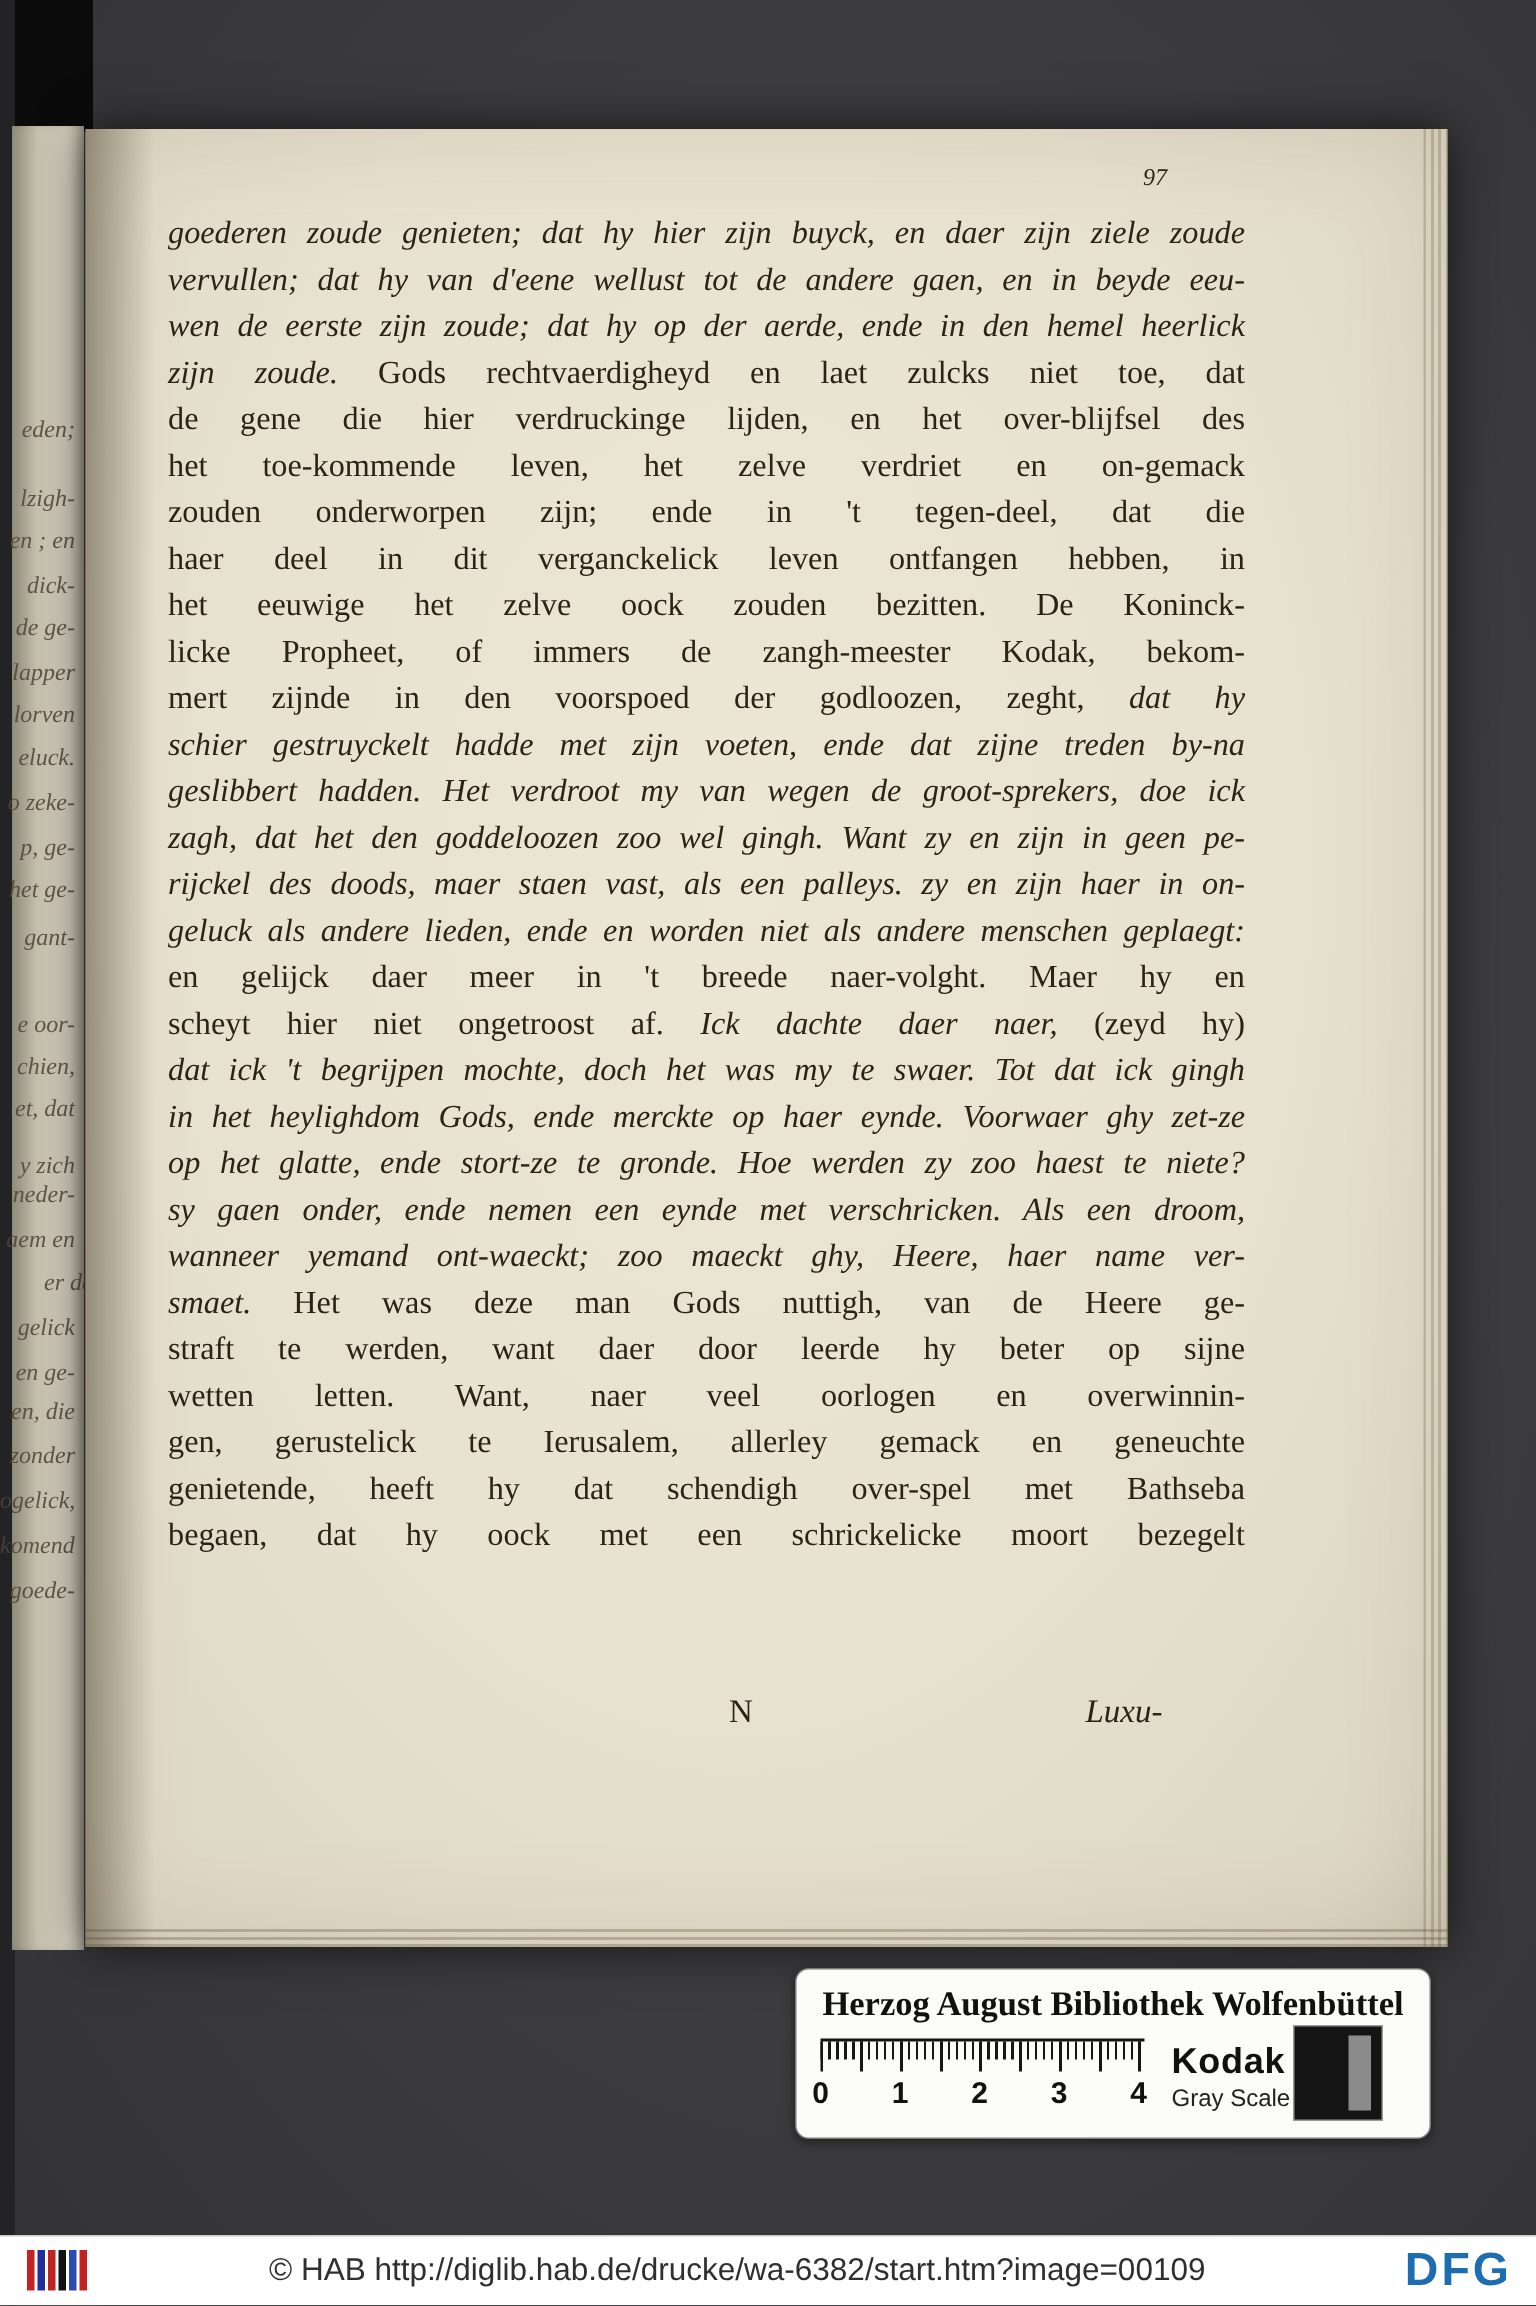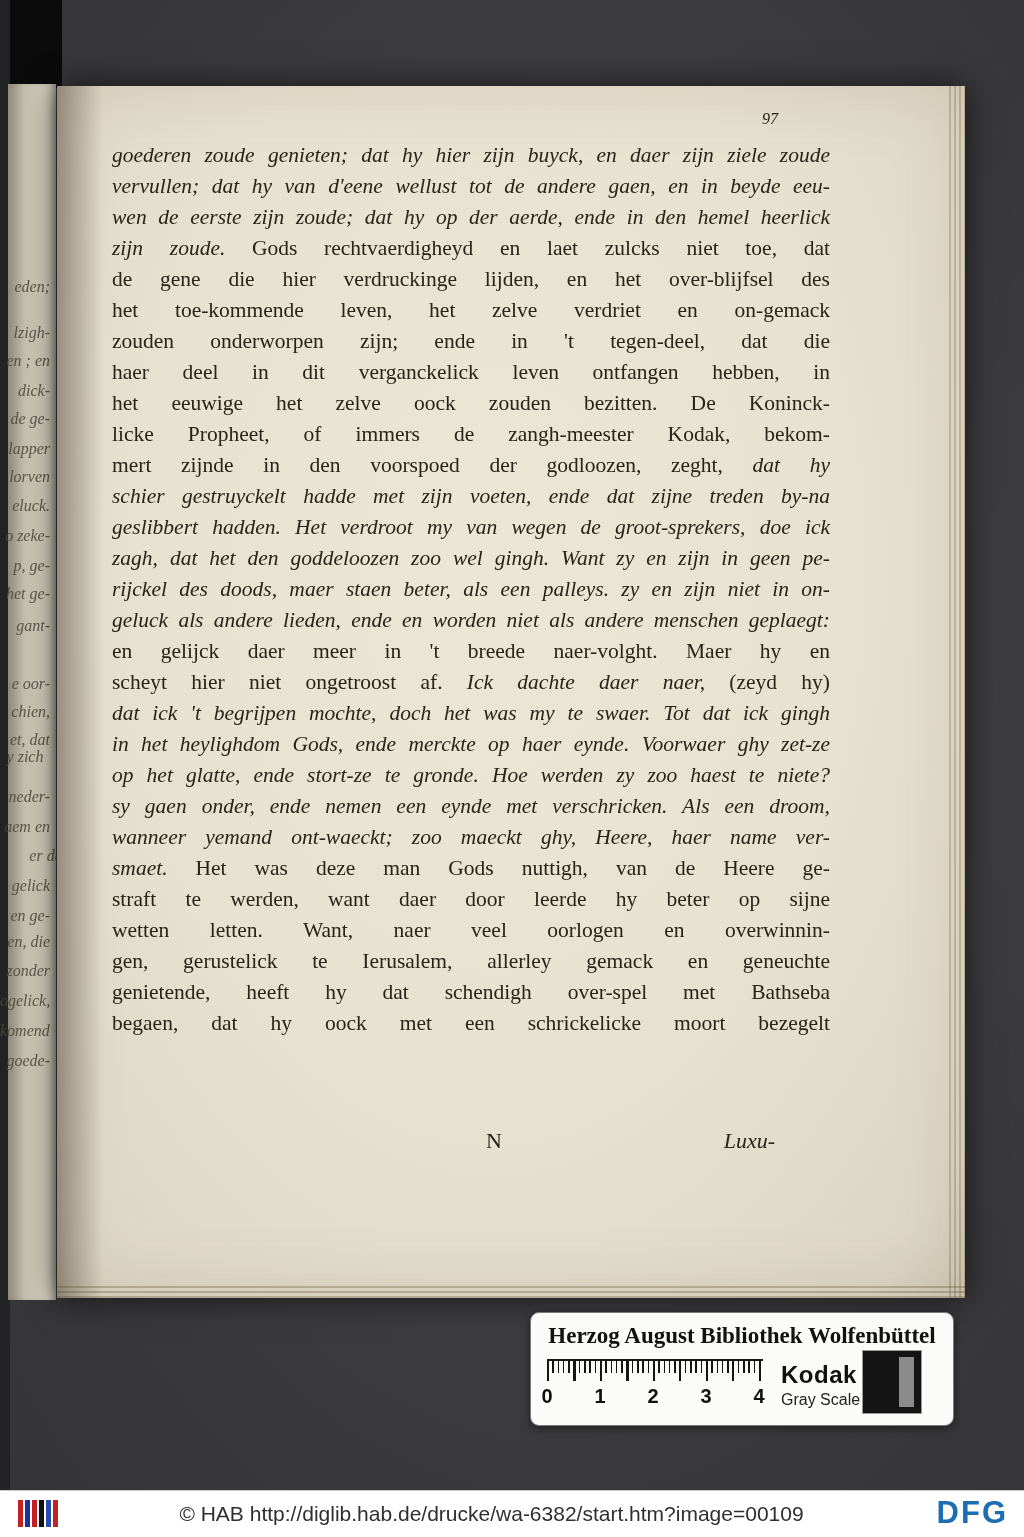--- a/index.html
+++ b/index.html
@@ -86,21 +86,21 @@
       <div class="margin-frag" style="top: 468px;">lorven</div>
       <div class="margin-frag" style="top: 497px;">eluck.</div>
       <div class="margin-frag" style="top: 527px;">o zeke-</div>
       <div class="margin-frag" style="top: 557px;">p, ge-</div>
       <div class="margin-frag" style="top: 585px;">het ge-</div>
       <div class="margin-frag" style="top: 617px;">gant-</div>
       <div class="margin-frag" style="top: 645px; padding-left: 48px;">, is hy</div>
       <div class="margin-frag" style="top: 675px; font-style: italic;">e oor-</div>
       <div class="margin-frag" style="top: 703px;">chien,</div>
       <div class="margin-frag" style="top: 731px;">et, dat</div>
-      <div class="margin-frag" style="top: 748px; text-align: center;">y zich</div>
+      <div class="margin-frag" style="top: 769px;">y zich</div>
       <div class="margin-frag" style="top: 788px;">neder-</div>
       <div class="margin-frag" style="top: 818px;">aem en</div>
       <div class="margin-frag" style="top: 847px; padding-left: 26px;">er deur</div>
       <div class="margin-frag" style="top: 877px;">gelick</div>
       <div class="margin-frag" style="top: 907px;">en ge-</div>
       <div class="margin-frag" style="top: 933px;">en, die</div>
       <div class="margin-frag" style="top: 962px;">zonder</div>
       <div class="margin-frag" style="top: 992px;">ogelick,</div>
       <div class="margin-frag" style="top: 1022px;">komende</div>
       <div class="margin-frag" style="top: 1052px;">goede-</div>
@@ -116,21 +116,21 @@
         <div class="text-line"><span class="seg-r">de gene die hier verdruckinge lijden, en het over-blijfsel des</span></div>
         <div class="text-line"><span class="seg-r">het toe-kommende leven, het zelve verdriet en on-gemack</span></div>
         <div class="text-line"><span class="seg-r">zouden onderworpen zijn; ende in 't tegen-deel, dat die</span></div>
         <div class="text-line"><span class="seg-r">haer deel in dit verganckelick leven ontfangen hebben, in</span></div>
         <div class="text-line"><span class="seg-r">het eeuwige het zelve oock zouden bezitten. De Koninck-</span></div>
         <div class="text-line"><span class="seg-r">licke Propheet, of immers de zangh-meester Kodak, bekom-</span></div>
         <div class="text-line"><span class="seg-r">mert zijnde in den voorspoed der godloozen, zeght,</span><span class="seg-i"> dat hy</span></div>
         <div class="text-line"><span class="seg-i">schier gestruyckelt hadde met zijn voeten, ende dat zijne treden by-na</span></div>
         <div class="text-line"><span class="seg-i">geslibbert hadden. Het verdroot my van wegen de groot-sprekers, doe ick</span></div>
         <div class="text-line"><span class="seg-i">zagh, dat het den goddeloozen zoo wel gingh. Want zy en zijn in geen pe-</span></div>
-        <div class="text-line"><span class="seg-i">rijckel des doods, maer staen beter, als een palleys. zy en zijn niet in on-</span></div>
+        <div class="text-line"><span class="seg-i">rijckel des doods, maer staen vast, als een palleys. zy en zijn haer in on-</span></div>
         <div class="text-line"><span class="seg-i">geluck als andere lieden, ende en worden niet als andere menschen geplaegt:</span></div>
         <div class="text-line"><span class="seg-r">en gelijck daer meer in 't breede naer-volght. Maer hy en</span></div>
         <div class="text-line"><span class="seg-r">scheyt hier niet ongetroost af.</span><span class="seg-i"> Ick dachte daer naer, </span><span class="seg-r">(zeyd hy)</span></div>
         <div class="text-line"><span class="seg-i">dat ick 't begrijpen mochte, doch het was my te swaer. Tot dat ick gingh</span></div>
         <div class="text-line"><span class="seg-i">in het heylighdom Gods, ende merckte op haer eynde. Voorwaer ghy zet-ze</span></div>
         <div class="text-line"><span class="seg-i">op het glatte, ende stort-ze te gronde. Hoe werden zy zoo haest te niete?</span></div>
         <div class="text-line"><span class="seg-i">sy gaen onder, ende nemen een eynde met verschricken. Als een droom,</span></div>
         <div class="text-line"><span class="seg-i">wanneer yemand ont-waeckt; zoo maeckt ghy, Heere, haer name ver-</span></div>
         <div class="text-line"><span class="seg-i">smaet.</span><span class="seg-r"> Het was deze man Gods nuttigh, van de Heere ge-</span></div>
         <div class="text-line"><span class="seg-r">straft te werden, want daer door leerde hy beter op sijne</span></div>

